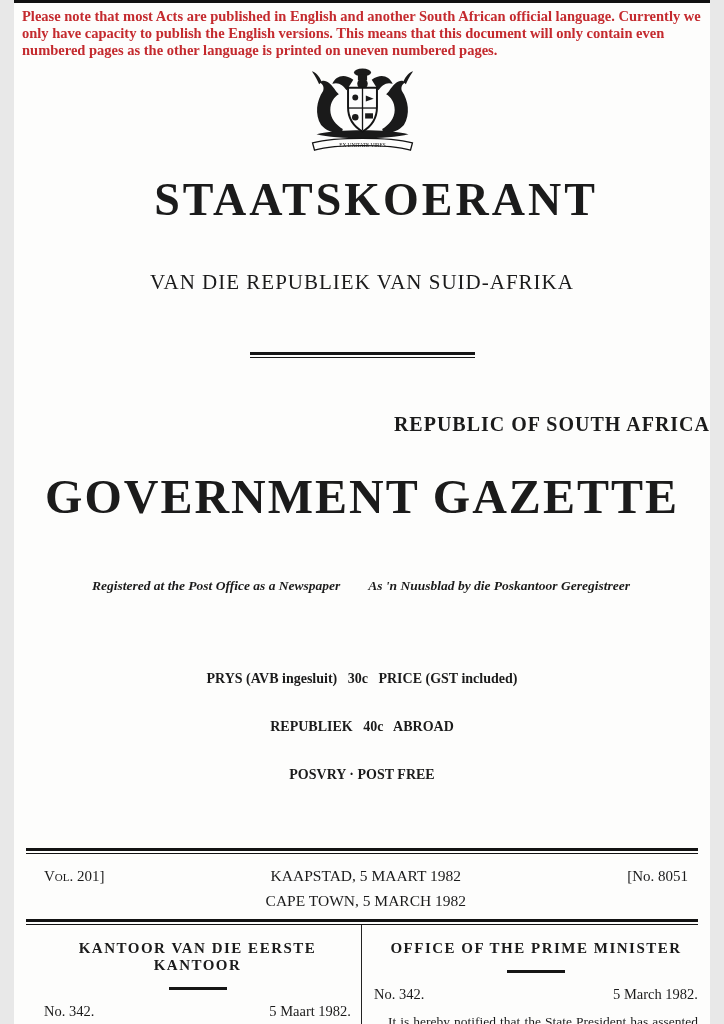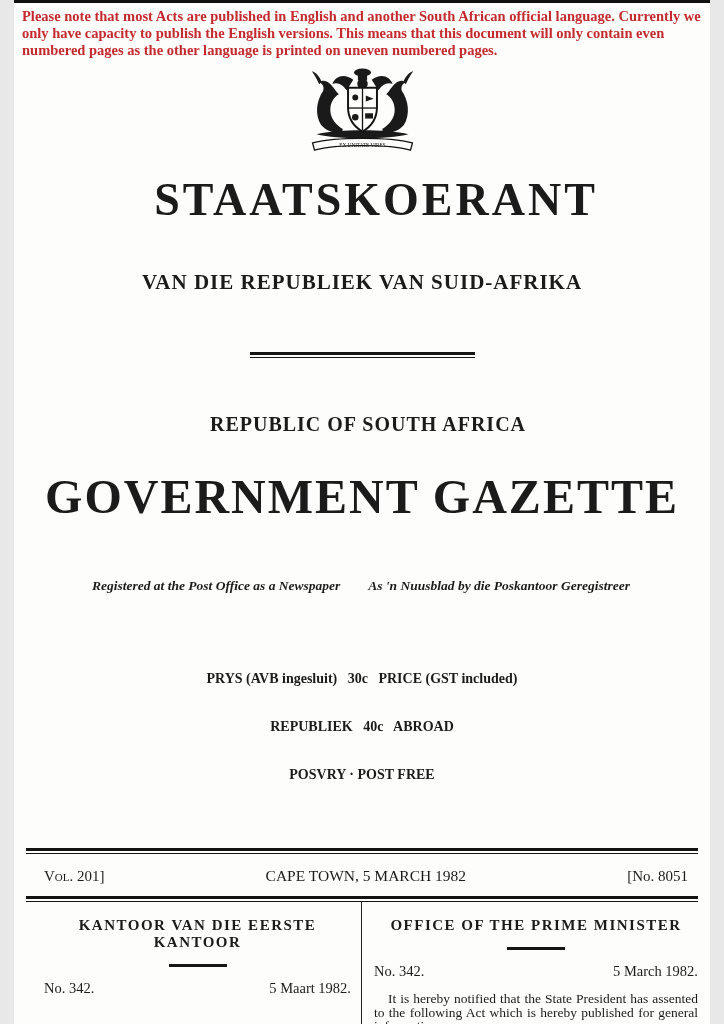--- a/index.html
+++ b/index.html
@@ -25,30 +25,30 @@
   .arms-wrap svg { display:inline-block; }
 
   .title-af {
     margin-top:21px; text-align:center;
     font-size:46px; font-weight:bold; letter-spacing:3px;
     line-height:1;
     margin-left:28px;
   }
   .subtitle-af {
     margin-top:47px; text-align:center;
-    font-size:21px; font-weight:bold; letter-spacing:1px;
+    font-size:21px; font-weight:normal; letter-spacing:1px;
   }
   .center-rule {
     width:225px; margin:57px auto 0 auto;
     border-top:3px solid #161616;
     border-bottom:1px solid #161616;
     height:6px;
   }
   .republic-line {
-    margin-top:55px; text-align:center;
+    margin-top:55px; text-align:right;
     font-size:20px; font-weight:bold; letter-spacing:1px;padding-left:12px;
   }
   .title-en {
     margin-top:37px; text-align:center;
     font-size:48px; font-weight:bold; letter-spacing:2px;
     line-height:1;
   }
 
   .registered-row {
     margin:57px 80px 0 78px;
@@ -170,20 +170,21 @@
     <div>PRYS (AVB ingesluit)   30c   PRICE (GST included)</div>
     <div>REPUBLIEK   40c   ABROAD</div>
     <div>POSVRY · POST FREE</div>
   </div>
 
   <div class="double-rule"></div>
 
   <div class="vol-row">
     <span class="vol-no">Vol. 201]</span>
     <span class="issue-center">
+      <div class="l1">KAAPSTAD, 5 MAART 1982</div>
       <div>CAPE TOWN, 5 MARCH 1982</div>
     </span>
     <span class="gazette-no">[No. 8051</span>
   </div>
 
   <div class="double-rule second"></div>
 
   <div class="columns">
 
     <div class="col left">

